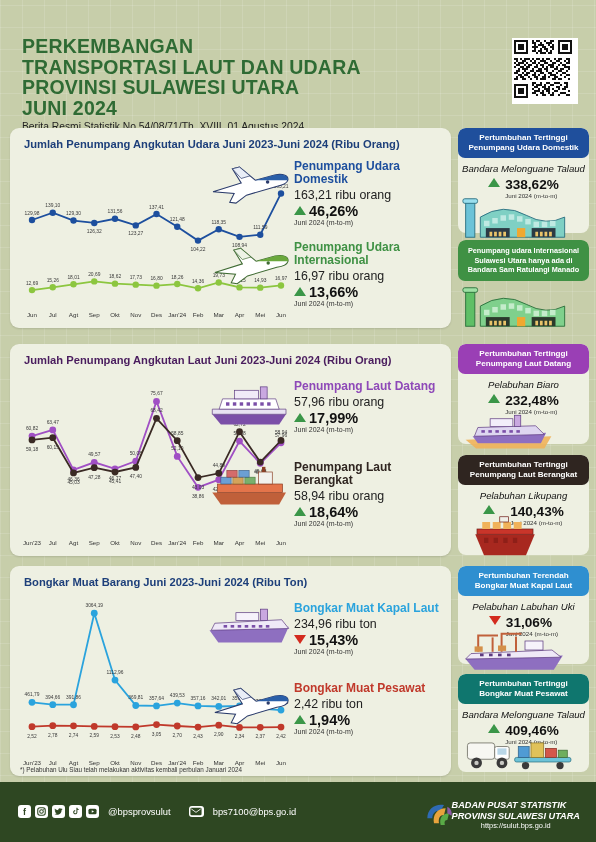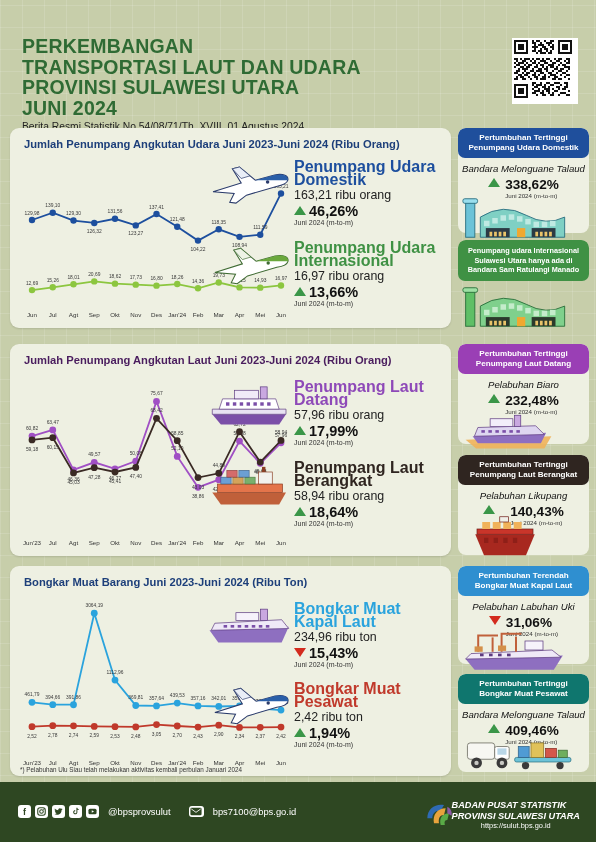--- a/index.html
+++ b/index.html
@@ -28,21 +28,21 @@
   .sec1{left:10px;top:128px;width:441px;height:200px;}
   .sec2{left:10px;top:344px;width:441px;height:212px;}
   .sec3{left:10px;top:566px;width:441px;height:210px;}
   
   .chart{position:absolute;left:0;top:0;width:100%;height:100%;}
   .chart svg{position:absolute;left:0;top:0}
   .dlabel{font-size:4.9px;fill:#3a3a3a;font-family:"Liberation Sans",sans-serif;}
   .xlabel{font-size:6.2px;fill:#333;font-family:"Liberation Sans",sans-serif;text-anchor:middle;}
   
   .stat{position:absolute;}
-  .stat .hl{font-weight:bold;font-size:16px;line-height:13px;}
+  .stat .hl{font-weight:bold;font-size:12px;line-height:13px;}
   .stat .val{font-size:12.4px;color:#222;margin-top:2px;}
   .stat .pct{font-size:14.5px;font-weight:bold;color:#111;margin-top:1px;}
   .stat .note{font-size:7px;color:#333;margin-top:0px;}
   .tri{display:inline-block;width:0;height:0;margin-right:3px;position:relative;top:-1px;}
   .tri.up{border-left:6px solid transparent;border-right:6px solid transparent;border-bottom:9px solid #3a9648;}
   .tri.dn{border-left:6px solid transparent;border-right:6px solid transparent;border-top:9px solid #d32b1e;}
   
   .side{position:absolute;left:458px;width:131px;border-radius:8px;overflow:hidden;}
   .side .pbanner{color:#fff;font-weight:bold;font-size:8.1px;line-height:10px;text-align:center;
     padding:5px 6px;border-radius:7px;}

